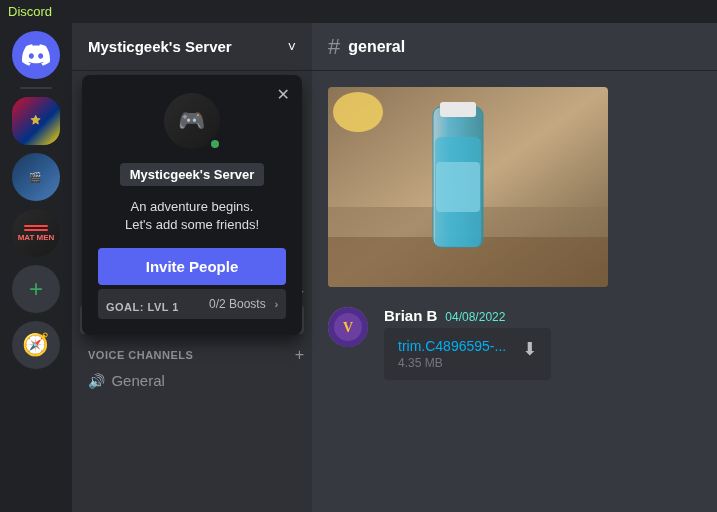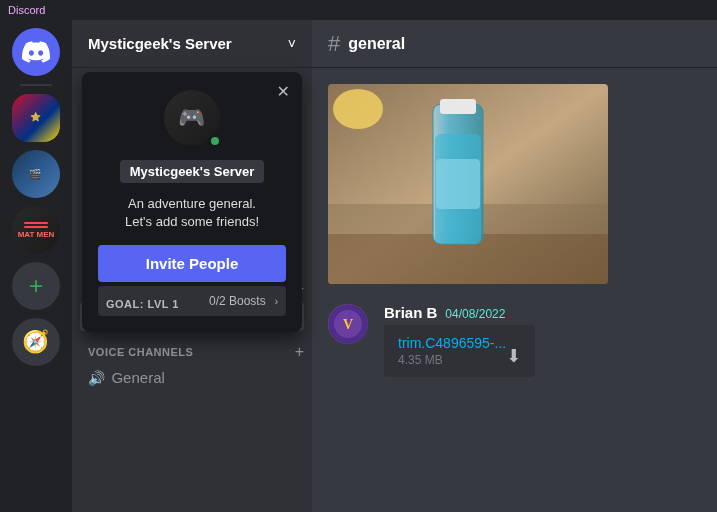--- a/index.html
+++ b/index.html
@@ -10,22 +10,22 @@
       font-family: 'Segoe UI', Arial, sans-serif;
       overflow: hidden;
       display: flex;
       flex-direction: column;
     }
 
     
     .title-bar {
       background: #202225;
       padding: 4px 8px;
-      font-size: 11px;
-      color: #f0abfc;
+      font-size: 13px;
+      color: #bef264;
     }
 
     .app-layout {
       display: flex;
       flex: 1;
       height: calc(512px - 24px);
     }
 
     
     .server-list {
@@ -384,22 +384,22 @@
     .message-timestamp {
       color: #5eead4;
       font-size: 12px;
     }
 
     .file-attachment {
       background: #2f3136;
       border-radius: 4px;
       padding: 10px 14px;
       display: inline-flex;
-      align-items: flex-end;
-      gap: 0;
+      align-items: flex-start;
+      gap: 16px;
       max-width: 300px;
     }
 
     .file-info {
       flex: 1;
     }
 
     .file-name {
       color: #00aff4;
       font-size: 14px;
@@ -510,21 +510,21 @@
           </div>
         </div>
         <div class="popup-online-dot"></div>
       </div>
 
       <div class="popup-title-wrapper">
         <span class="popup-title">Mysticgeek's Server</span>
       </div>
 
       <div class="popup-subtitle">
-        <span>An adventure general.</span><br>
+        <span>An adventure begins.</span><br>
         <span>Let's add some friends!</span>
       </div>
 
       <button class="invite-btn">Invite People</button>
 
       <div class="boost-goal">
         <span class="boost-goal-label">GOAL: LVL 1</span>
         <span class="boost-goal-value">
           <span>0/2 Boosts</span>
           <span style="color:#b9bbbe;font-size:10px;">›</span>

